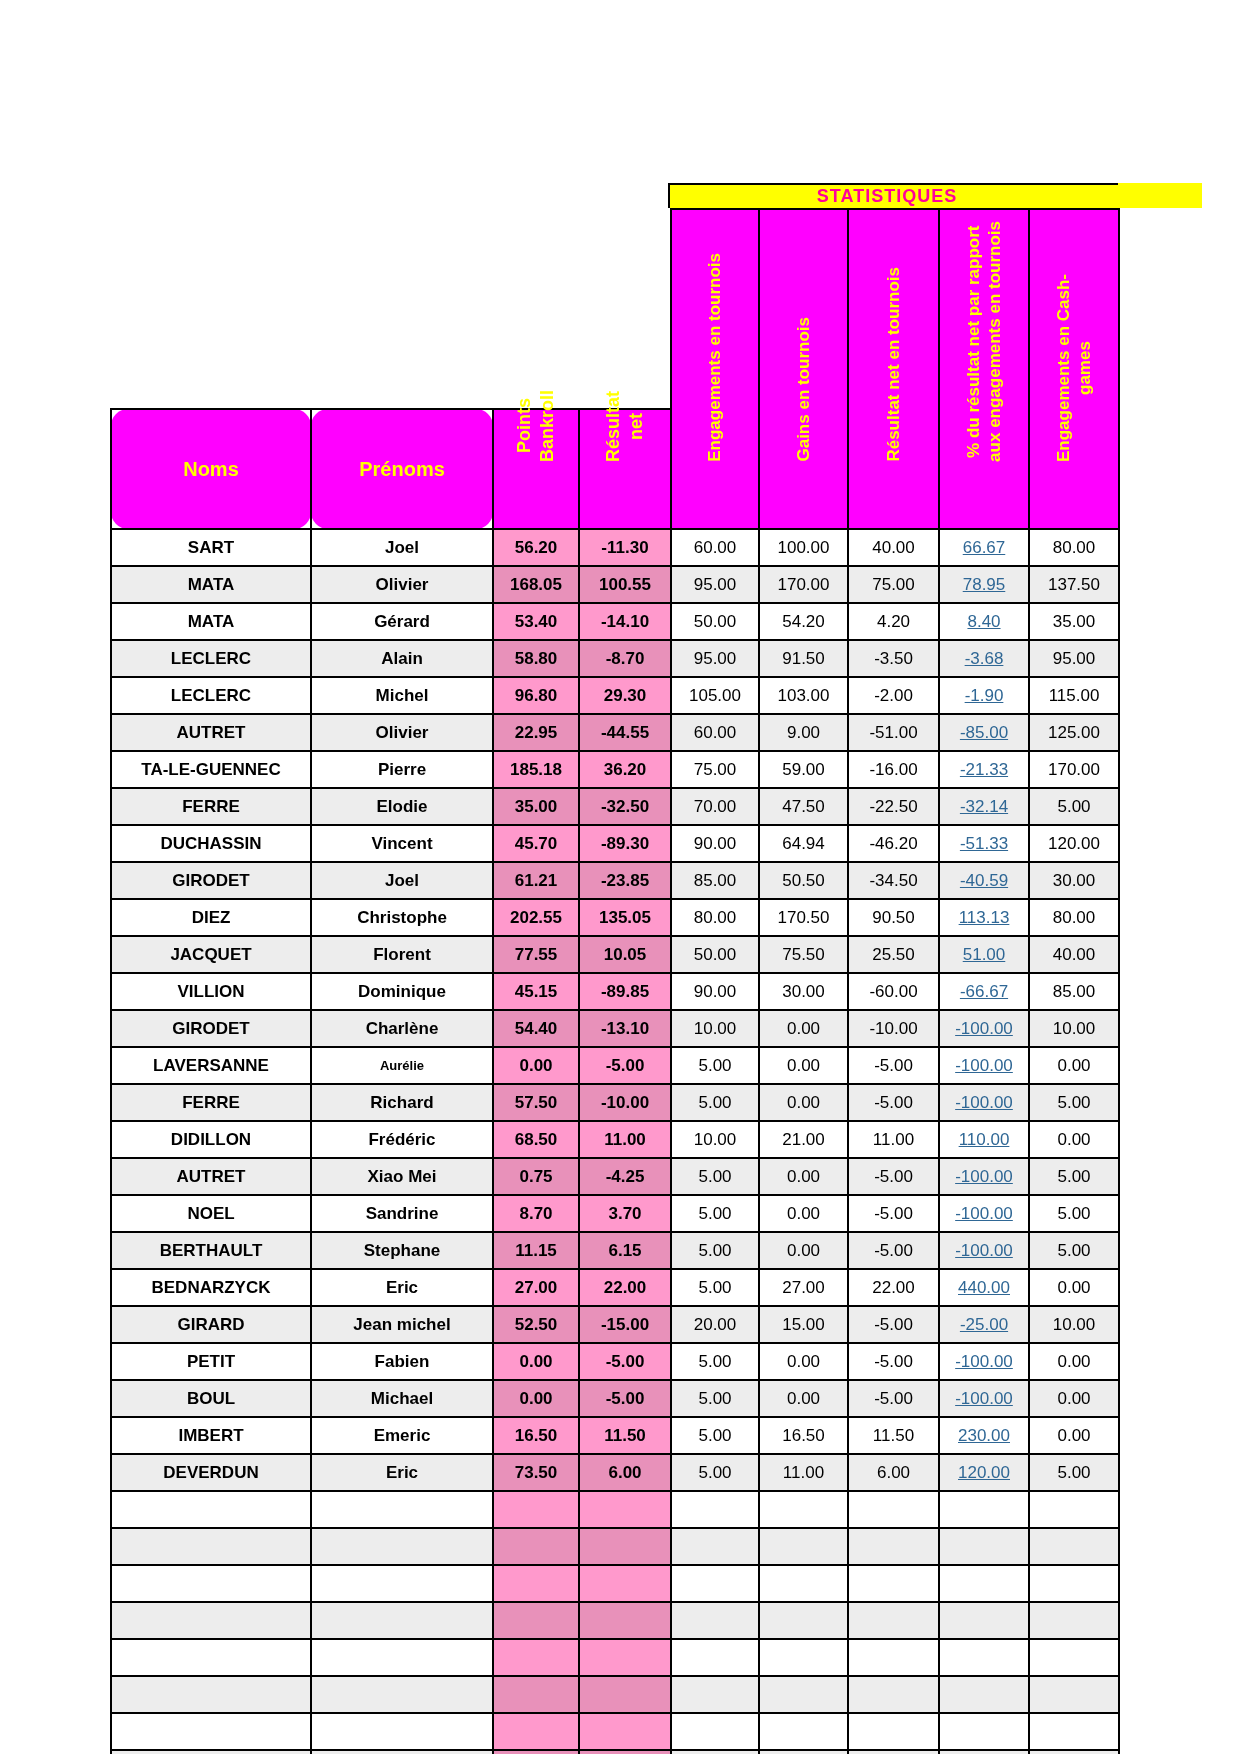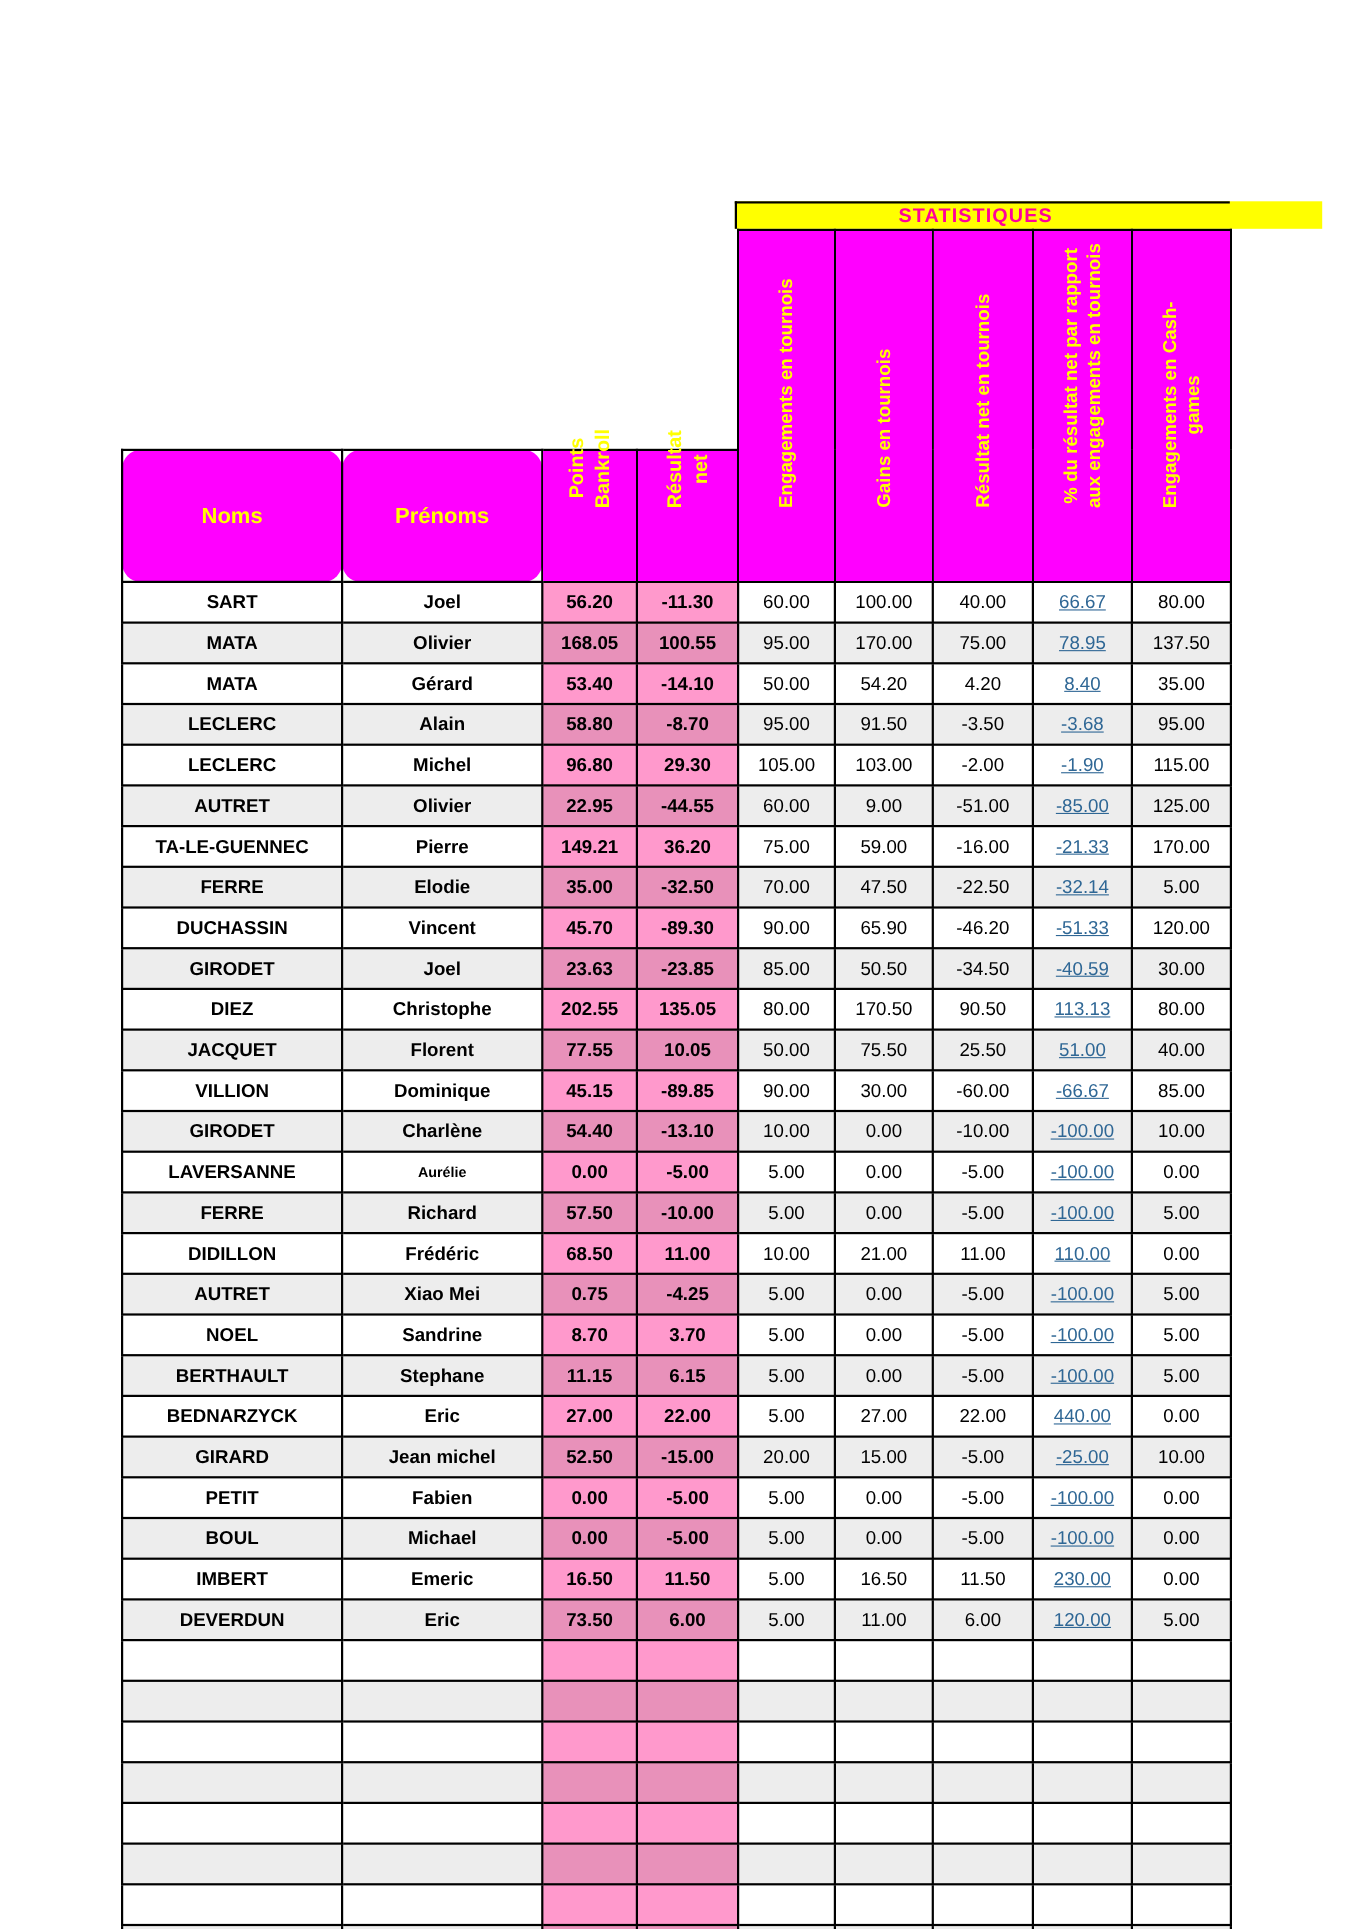--- a/index.html
+++ b/index.html
@@ -221,21 +221,21 @@
         <td class="c-pink">-44.55</td>
         <td class="c-num">60.00</td>
         <td class="c-num">9.00</td>
         <td class="c-num">-51.00</td>
         <td class="c-num pct">-85.00</td>
         <td class="c-num">125.00</td>
       </tr>
       <tr class="data odd">
         <td class="c-name">TA-LE-GUENNEC</td>
         <td class="c-name">Pierre</td>
-        <td class="c-pink">149.21</td>
+        <td class="c-pink">185.18</td>
         <td class="c-pink">36.20</td>
         <td class="c-num">75.00</td>
         <td class="c-num">59.00</td>
         <td class="c-num">-16.00</td>
         <td class="c-num pct">-21.33</td>
         <td class="c-num">170.00</td>
       </tr>
       <tr class="data even">
         <td class="c-name">FERRE</td>
         <td class="c-name">Elodie</td>
@@ -246,29 +246,29 @@
         <td class="c-num">-22.50</td>
         <td class="c-num pct">-32.14</td>
         <td class="c-num">5.00</td>
       </tr>
       <tr class="data odd">
         <td class="c-name">DUCHASSIN</td>
         <td class="c-name">Vincent</td>
         <td class="c-pink">45.70</td>
         <td class="c-pink">-89.30</td>
         <td class="c-num">90.00</td>
-        <td class="c-num">65.90</td>
+        <td class="c-num">64.94</td>
         <td class="c-num">-46.20</td>
         <td class="c-num pct">-51.33</td>
         <td class="c-num">120.00</td>
       </tr>
       <tr class="data even">
         <td class="c-name">GIRODET</td>
         <td class="c-name">Joel</td>
-        <td class="c-pink">23.63</td>
+        <td class="c-pink">61.21</td>
         <td class="c-pink">-23.85</td>
         <td class="c-num">85.00</td>
         <td class="c-num">50.50</td>
         <td class="c-num">-34.50</td>
         <td class="c-num pct">-40.59</td>
         <td class="c-num">30.00</td>
       </tr>
       <tr class="data odd">
         <td class="c-name">DIEZ</td>
         <td class="c-name">Christophe</td>

